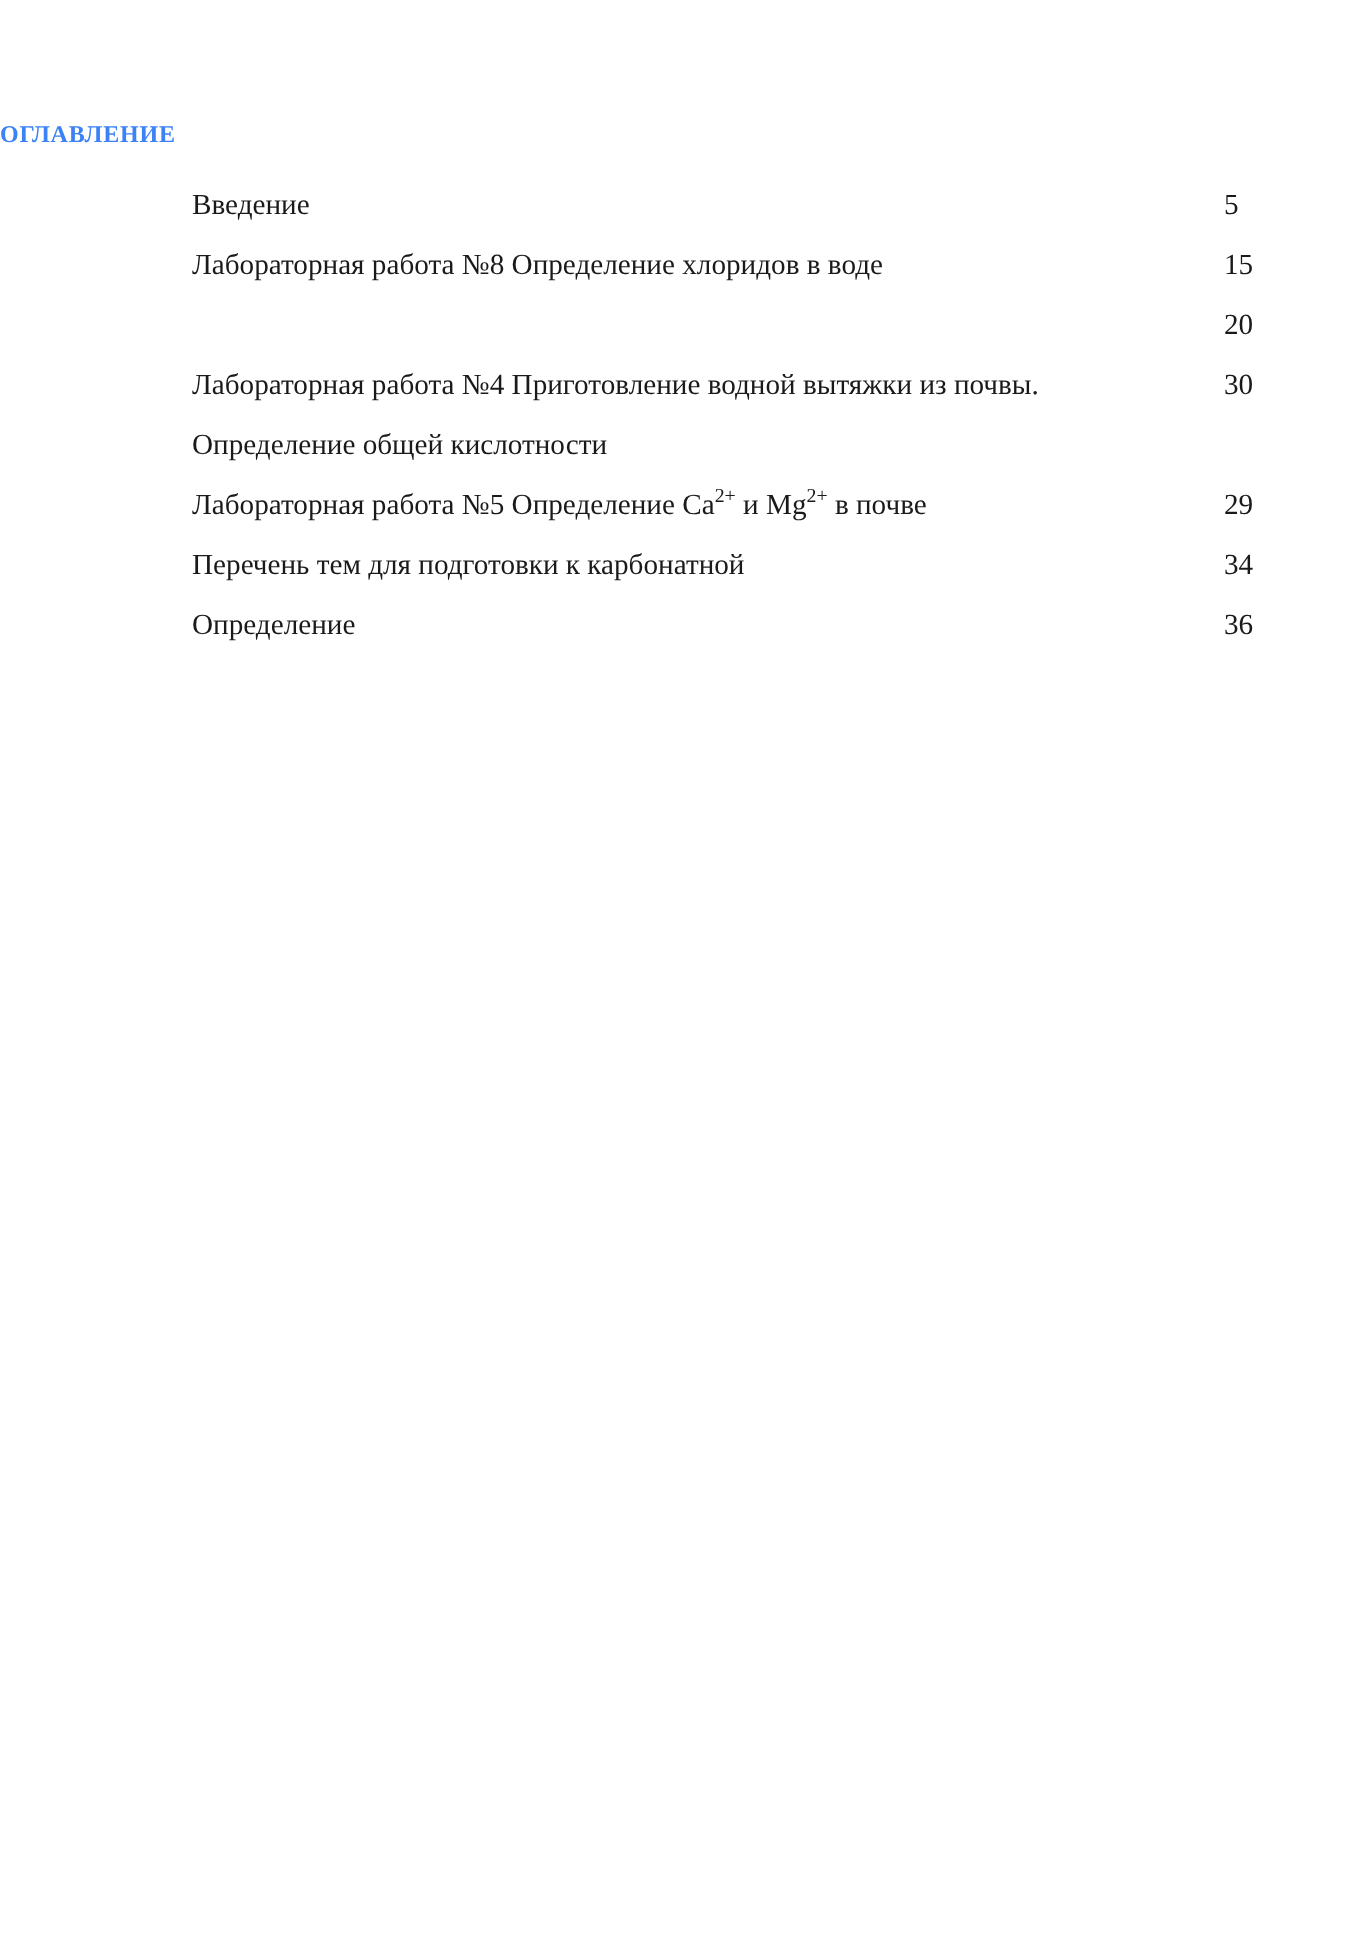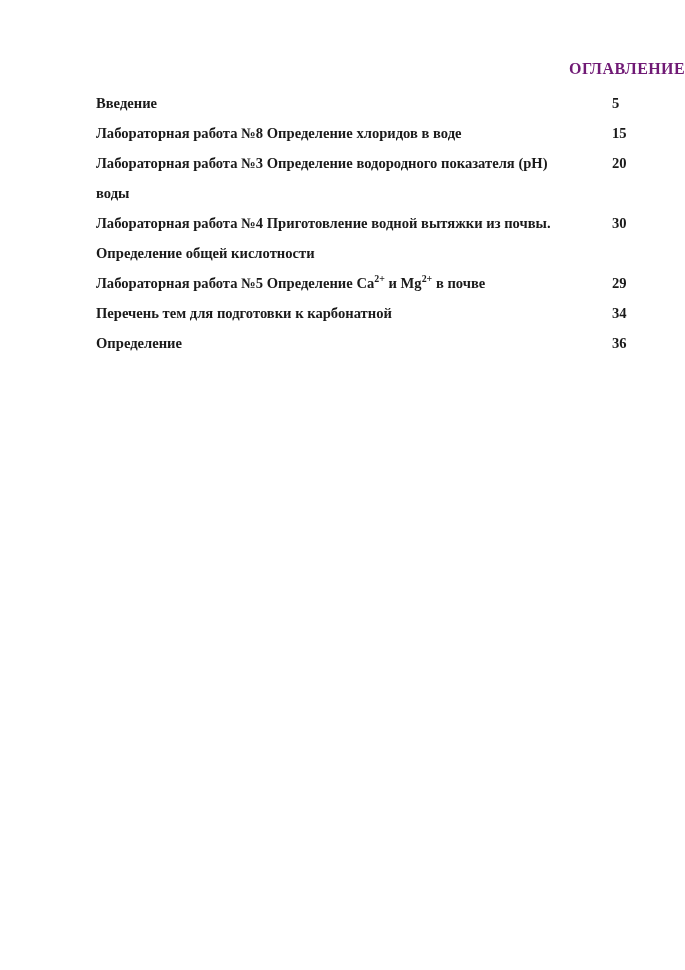--- a/index.html
+++ b/index.html
@@ -21,37 +21,36 @@
     top: 0; left: 0;
     width: 685px;
     height: 970px;
     background: #ffffff;
   }
   .toc-title {
     position: absolute;
     top: 60px;
     left: 0;
     width: 685px;
-    text-align: right;
-    font-size: 16px;
+    text-align: left;
+    font-size: 12px;
     font-weight: bold;
     letter-spacing: 0.4px;
-    color: #701a75;
+    color: #3b82f6;
   }
   .toc-list {
     position: absolute;
     top: 88px;
     left: 96px;
     width: 545px;
   }
   .toc-entry {
     position: relative;
     width: 545px;
     min-height: 30px;
-    font-weight: bold;
   }
   .toc-entry-text {
     display: block;
     width: 484px;
     font-size: 14.6px;
     line-height: 30px;
     color: #1a1a1a;
     white-space: pre-wrap;
   }
   .toc-entry-page {
@@ -80,21 +79,20 @@
   <div class="toc-list">
       <div class="toc-entry">
         <span class="toc-entry-text">Введение</span>
         <span class="toc-entry-page">5</span>
       </div>
       <div class="toc-entry">
         <span class="toc-entry-text">Лабораторная работа №8 Определение хлоридов в воде</span>
         <span class="toc-entry-page">15</span>
       </div>
       <div class="toc-entry">
-        <span class="toc-entry-text">Лабораторная работа №3 Определение водородного показателя (рН) воды</span>
         <span class="toc-entry-page">20</span>
       </div>
       <div class="toc-entry">
         <span class="toc-entry-text">Лабораторная работа №4 Приготовление водной вытяжки из почвы. Определение общей кислотности</span>
         <span class="toc-entry-page">30</span>
       </div>
       <div class="toc-entry">
         <span class="toc-entry-text">Лабораторная работа №5 Определение Ca<sup>2+</sup> и Mg<sup>2+</sup> в почве</span>
         <span class="toc-entry-page">29</span>
       </div>

